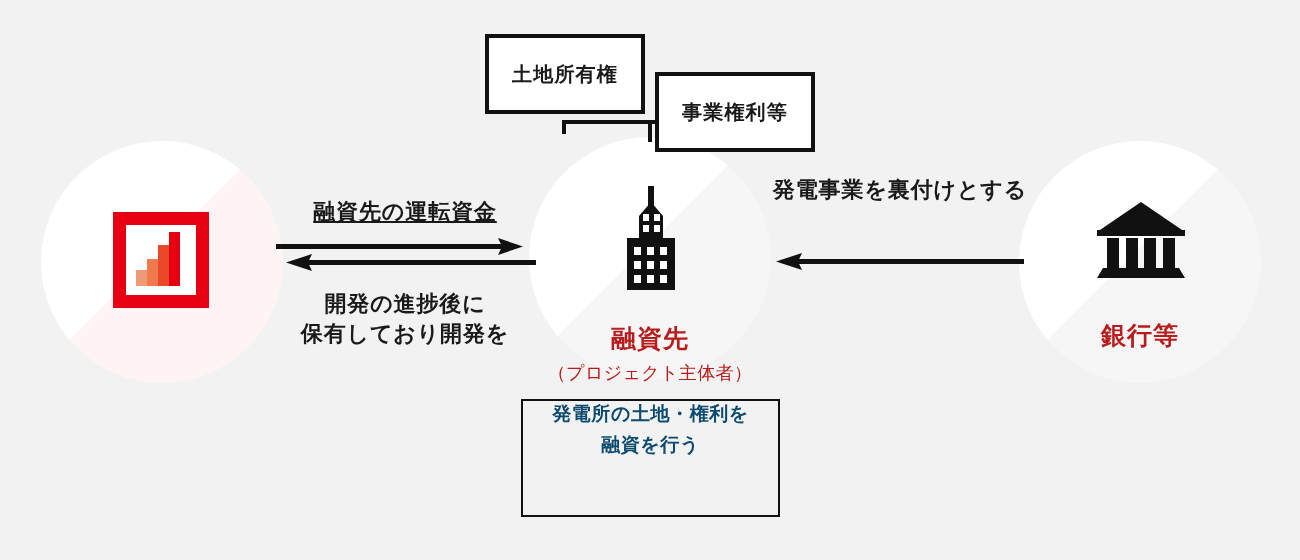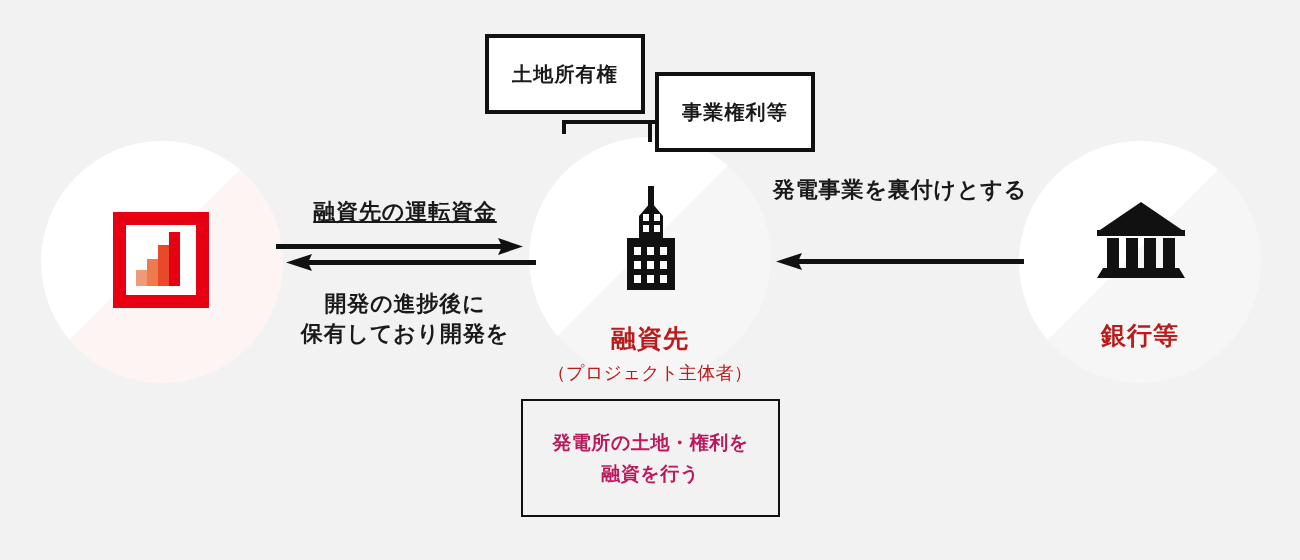--- a/index.html
+++ b/index.html
@@ -154,25 +154,25 @@
     left: 521px;
     top: 399px;
     width: 259px;
     height: 118px;
     box-sizing: border-box;
     border: 2px solid #111111;
     background: transparent;
     display: flex;
     flex-direction: column;
     align-items: center;
-    justify-content: center;
+    justify-content: flex-start;
     gap: 5px;
     font-size: 19px;
     font-weight: bold;
-    color: #be185d;
+    color: #0c4a6e;
     letter-spacing: 0.03em;
     z-index: 6;
   }
 
   
   .arrow { position: absolute; z-index: 3; }
   #arrow-top-right { left: 276px; top: 238px; }
   #arrow-mid-left  { left: 284px; top: 253px; }
   #arrow-bank      { left: 774px; top: 252px; }
 

